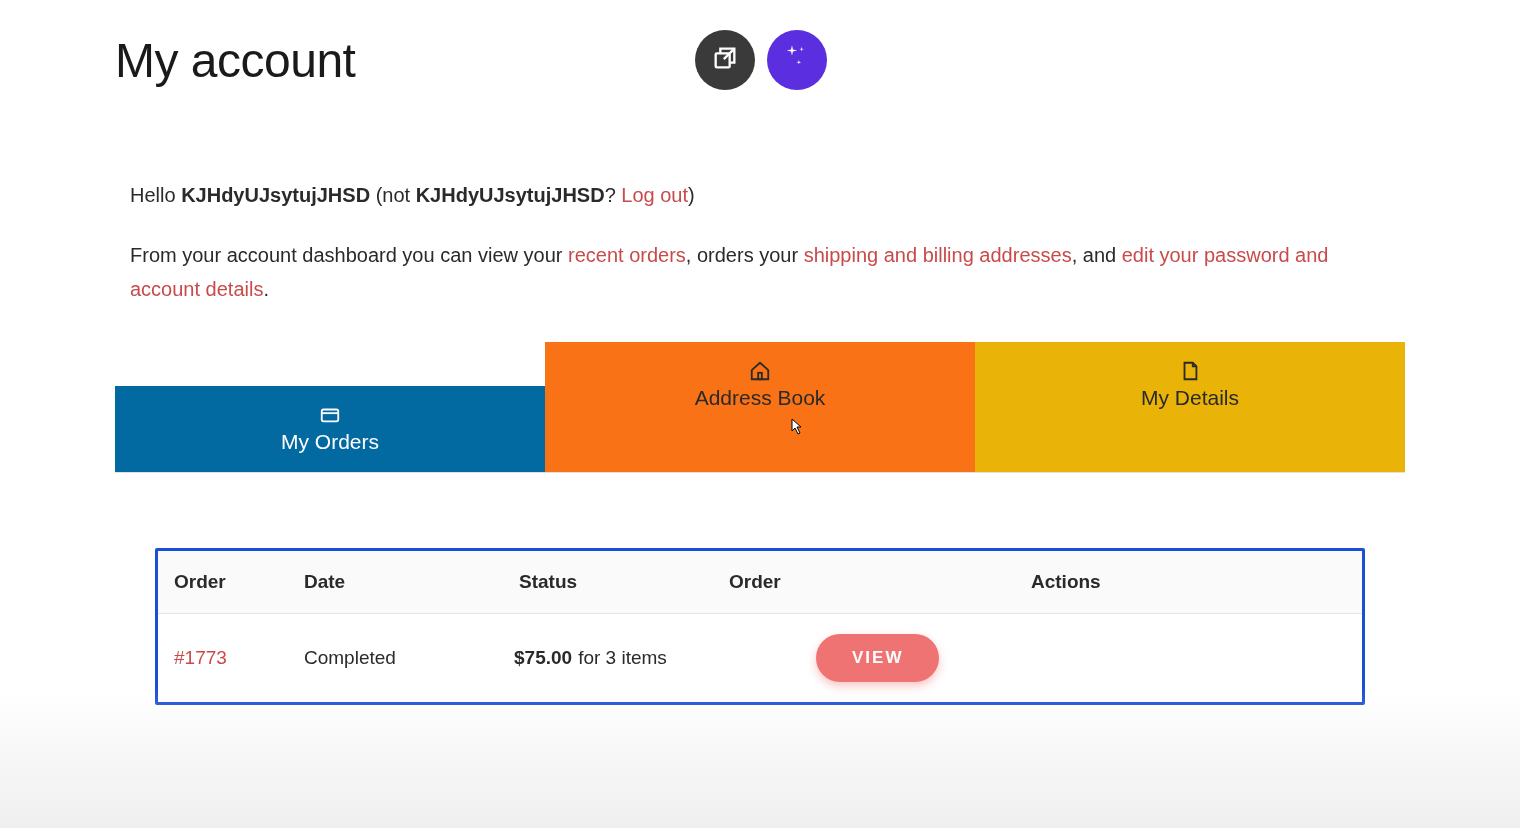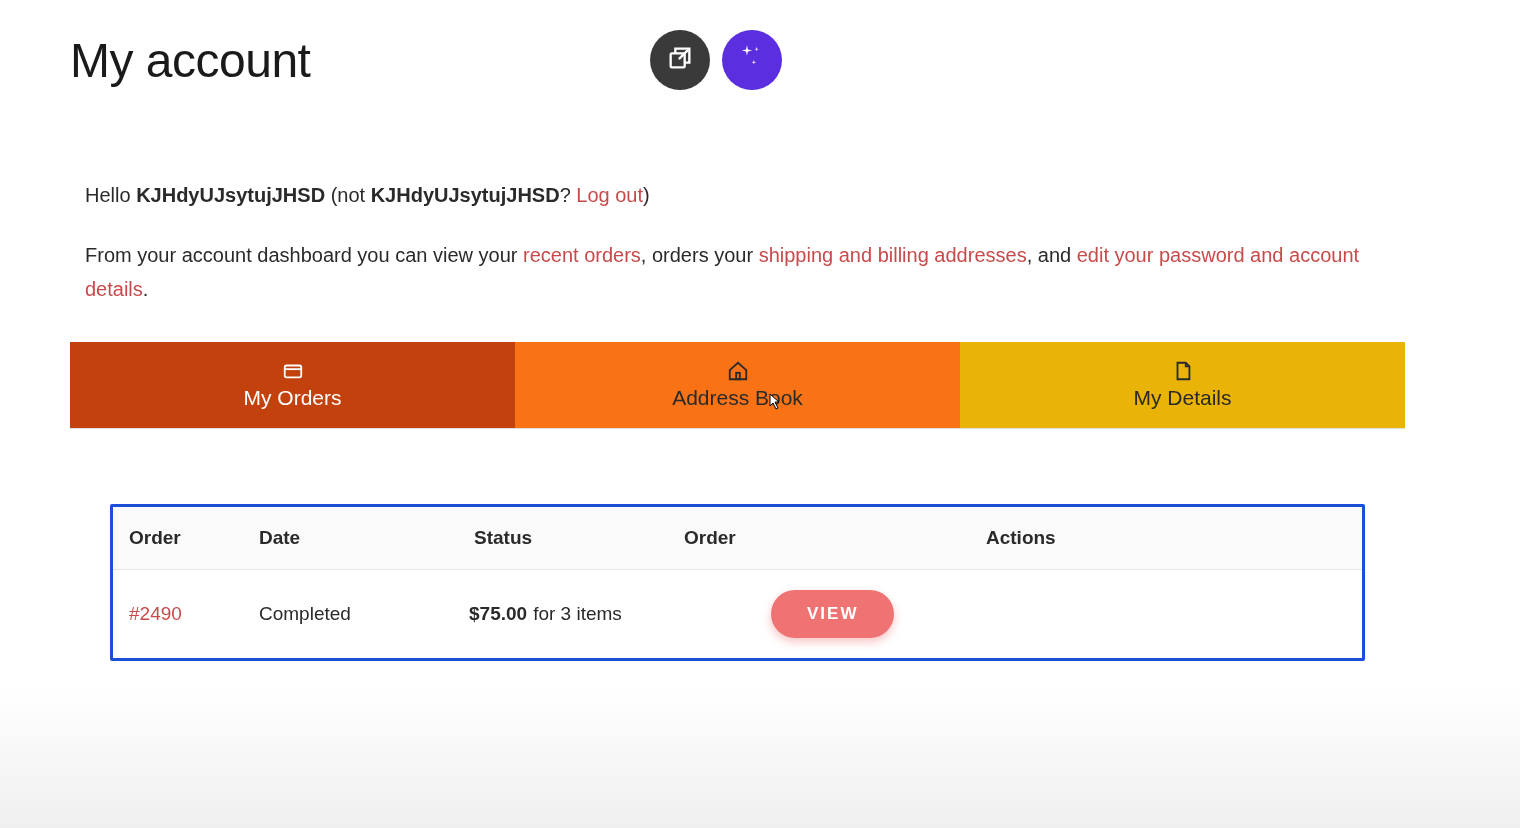--- a/index.html
+++ b/index.html
@@ -6,21 +6,21 @@
     body {
       font-family: -apple-system, BlinkMacSystemFont, 'Segoe UI', sans-serif;
       background: #ffffff;
       color: #2a2a2a;
       width: 1520px;
       height: 828px;
       position: relative;
       overflow: hidden;
     }
     .container {
-      padding: 30px 115px 0 70px;
+      padding: 30px 115px 0 115px;
     }
     .header-row {
       display: flex;
       align-items: center;
       gap: 340px;
       margin-bottom: 90px;
     }
     .page-title {
       font-size: 48px;
       font-weight: 500;
@@ -73,22 +73,23 @@
       padding: 18px 0;
       text-align: center;
       font-size: 21px;
       cursor: pointer;
       display: flex;
       flex-direction: column;
       align-items: center;
       gap: 4px;
     }
     .tab.active {
-      background: #c2410c;
+      background: #0369a1;
       color: #ffffff;
+      margin-top: 44px;
     }
     .tab.hover {
       background: #f97316;
       color: #2a2a2a;
       position: relative;
     }
     .tab.normal {
       background: #eab308;
       color: #2a2a2a;
     }
@@ -233,21 +234,21 @@
   <div class="orders-table">
     <div class="table-header">
       <div class="cell col-order">Order</div>
       <div class="cell col-date">Date</div>
       <div class="cell col-status">Status</div>
       <div class="cell col-total">Order</div>
       <div class="cell col-actions">Actions</div>
     </div>
     <div class="table-row">
       <div class="cell col-order">
-        <span class="order-link">#2490</span>
+        <span class="order-link">#1773</span>
       </div>
       <div class="cell col-status">Completed</div>
       <div class="cell col-total">
         <span class="total-bold">$75.00</span>
           <span> for 3 items</span>
       </div>
       <div class="cell col-actions">
         <button class="view-btn">VIEW</button>
       </div>
     </div>

